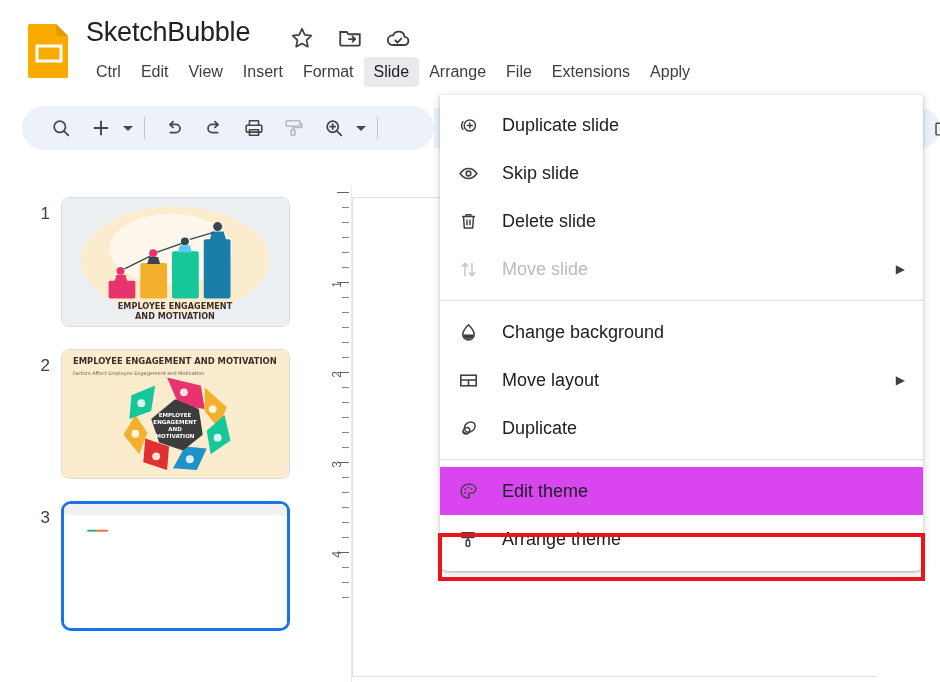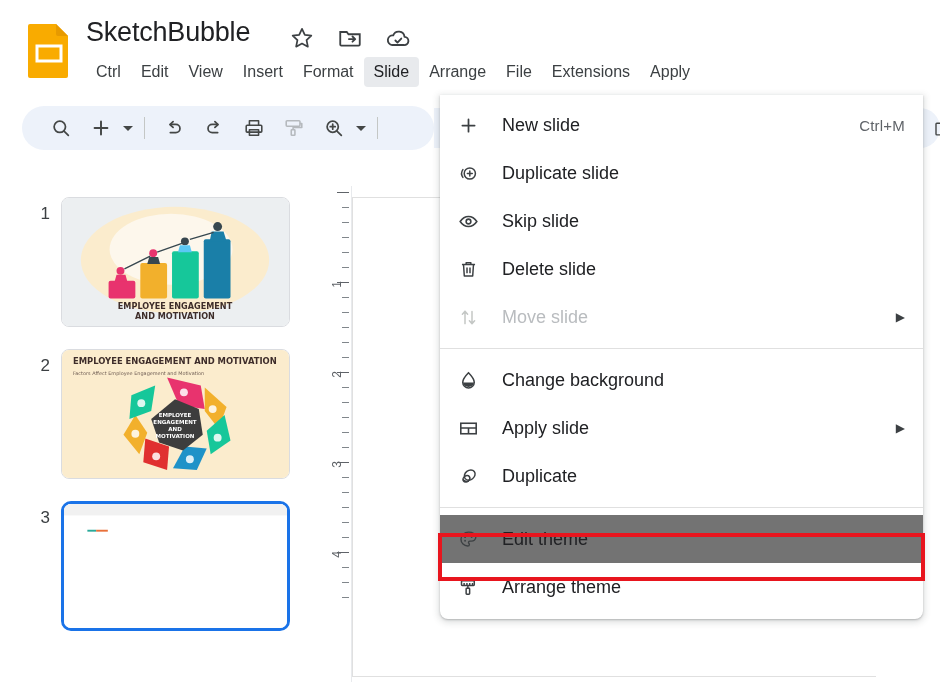--- a/index.html
+++ b/index.html
@@ -93,21 +93,21 @@
     position:absolute; left:440px; top:95px; width:483px;
     background:#ffffff; border-radius:0 0 8px 8px;
     box-shadow:0 2px 6px 2px rgba(60,64,67,.15), 0 1px 2px rgba(60,64,67,.3);
     padding:6px 0 8px 0; z-index:50;
   }
   .dd-item {
     position:relative; height:48px; display:flex; align-items:center;
     padding-left:18px; padding-right:18px; cursor:pointer; color:#202124;
   }
   .dd-item.disabled { color:#b9bcbf; cursor:default; }
-  .dd-item.highlighted { background:#737373; }
+  .dd-item.highlighted { background:#d946ef; }
   .dd-icon {
     width:30px; min-width:30px; display:flex; align-items:center; justify-content:flex-start;
     color:#3c4043;
   }
   .dd-item.disabled .dd-icon { color:#c4c7c5; }
   .dd-icon svg { display:block; }
   .dd-label { font-size:18px; margin-left:14px; white-space:nowrap; }
   .dd-accel { margin-left:auto; font-size:15px; color:#5f6368; letter-spacing:.2px; }
   .dd-arrow { margin-left:auto; font-size:12px; color:#3c4043; line-height:1; }
   .dd-item.disabled .dd-arrow { color:#3c4043; }
@@ -338,29 +338,20 @@
     <div class="rtick minor" style="top:396px"></div>
     <div class="rtick minor" style="top:411px"></div>
   </div>
 
   <div class="canvas-area">
     <div class="slide-canvas"></div>
   </div>
 
   <div class="dropdown">
 
-    <div class="dd-item">
-      <span class="dd-icon">
-        <svg width="21" height="21" viewBox="0 0 24 24" fill="none" stroke="#3c4043" stroke-width="2" stroke-linecap="round">
-            <path d="M12 5v14M5 12h14"></path>
-          </svg>
-      </span>
-      <span class="dd-label">New slide</span>
-      <span class="dd-accel">Ctrl+M</span>
-    </div>
 
     <div class="dd-item">
       <span class="dd-icon">
         <svg width="21" height="21" viewBox="0 0 24 24" fill="none" stroke="#3c4043" stroke-width="1.7" stroke-linecap="round">
           <circle cx="13.5" cy="12" r="6.4"></circle>
             <path d="M13.5 9.2v5.6M10.7 12h5.6"></path>
             <path d="M5.6 7.6a7.6 7.6 0 0 0 0 8.8"></path>
         </svg>
       </span>
       <span class="dd-label">Duplicate slide</span>
@@ -411,21 +402,21 @@
       <span class="dd-label">Change background</span>
     </div>
 
     <div class="dd-item">
       <span class="dd-icon">
         <svg width="21" height="21" viewBox="0 0 24 24" fill="none" stroke="#3c4043" stroke-width="1.8">
           <rect x="3.2" y="6" width="17.6" height="12"></rect>
             <path d="M3.2 11.4h17.6M12 11.4V18"></path>
         </svg>
       </span>
-      <span class="dd-label">Apply slide</span>
+      <span class="dd-label">Move layout</span>
       <span class="dd-arrow">▶</span>
     </div>
 
     <div class="dd-item">
       <span class="dd-icon">
         <svg width="21" height="21" viewBox="0 0 24 24" fill="none" stroke="#3c4043" stroke-width="1.7">
           <ellipse cx="13.4" cy="10.4" rx="6.6" ry="5.3" transform="rotate(-38 13.4 10.4)"></ellipse>
           <path d="M6.6 13.4a5.3 6.6 0 0 0 4.2 5.6" transform="rotate(-38 9 16)"></path>
           <ellipse cx="9.6" cy="14.6" rx="4.2" ry="3.3" transform="rotate(-38 9.6 14.6)"></ellipse>
         </svg>

